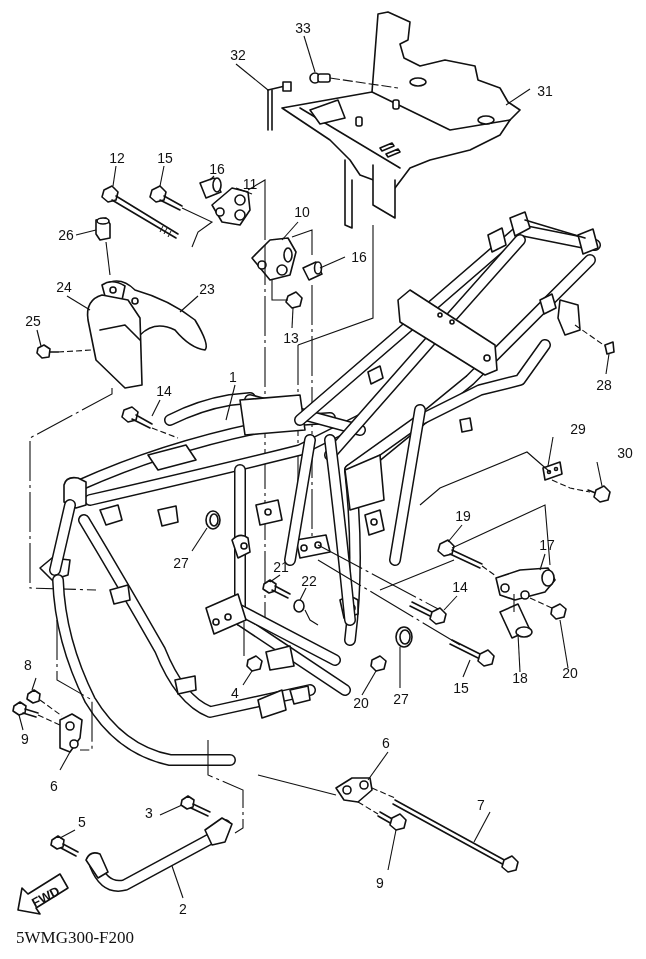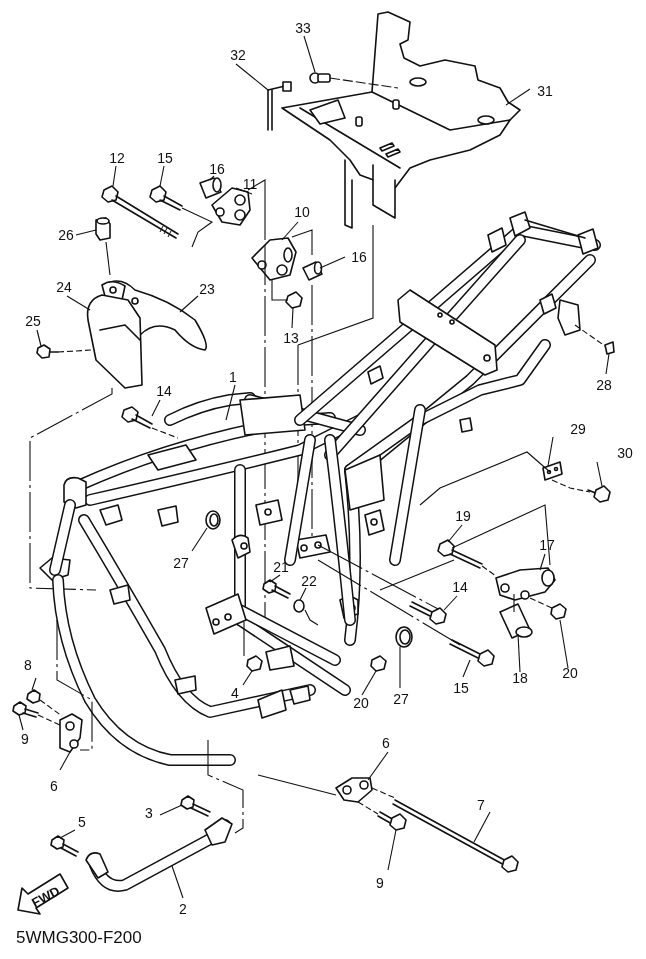--- a/index.html
+++ b/index.html
@@ -6,21 +6,21 @@
   body { width: 646px; height: 959px; position: relative; overflow: hidden; font-family: "Liberation Sans", sans-serif; }
   #diagram { position: absolute; left: 0; top: 0; width: 646px; height: 959px; }
   .part { fill: #ffffff; stroke: #111111; stroke-width: 1.6; stroke-linejoin: round; stroke-linecap: round; }
   .tube { fill: none; stroke: #111111; stroke-width: 1.6; stroke-linecap: round; stroke-linejoin: round; }
   .tube-in { fill: none; stroke: #ffffff; stroke-width: 9; stroke-linecap: round; stroke-linejoin: round; }
   .tube-out { fill: none; stroke: #111111; stroke-width: 12; stroke-linecap: round; stroke-linejoin: round; }
   .leader { fill: none; stroke: #111111; stroke-width: 1.1; }
   .chain { fill: none; stroke: #111111; stroke-width: 1.1; stroke-dasharray: 40 4 3 4; }
   .thread { stroke: #111111; stroke-width: 1; }
   .callout { font-family: "Liberation Sans", sans-serif; font-size: 14px; fill: #111111; text-anchor: middle; }
-  .fig-code { position: absolute; left: 16px; top: 928px; font-size: 17px; color: #111111; font-family: Liberation Sans, sans-serif; }
+  .fig-code { position: absolute; left: 16px; top: 928px; font-size: 17px; color: #111111; font-family: Liberation Serif, serif; }
   .fwd-text { font-family: "Liberation Sans", sans-serif; font-weight: bold; font-size: 13px; fill: #111111; }
 </style>
 </head>
 <body>
 
 <svg id="diagram" viewBox="0 0 646 959" xmlns="http://www.w3.org/2000/svg">
 
   <g>
     <path class="part" d="M282,108 L372,92 L378,14 L388,12 L410,22 L408,40 L400,44 L404,58 L420,66 L445,60 L475,66 L478,80 L500,88 L508,102 L520,110 L510,120 L500,135 L470,150 L430,160 L410,168 L395,188 L360,175 L350,160 L330,140 L300,120 Z"></path>
     <path class="tube" d="M372,92 L450,130 L510,120"></path>

